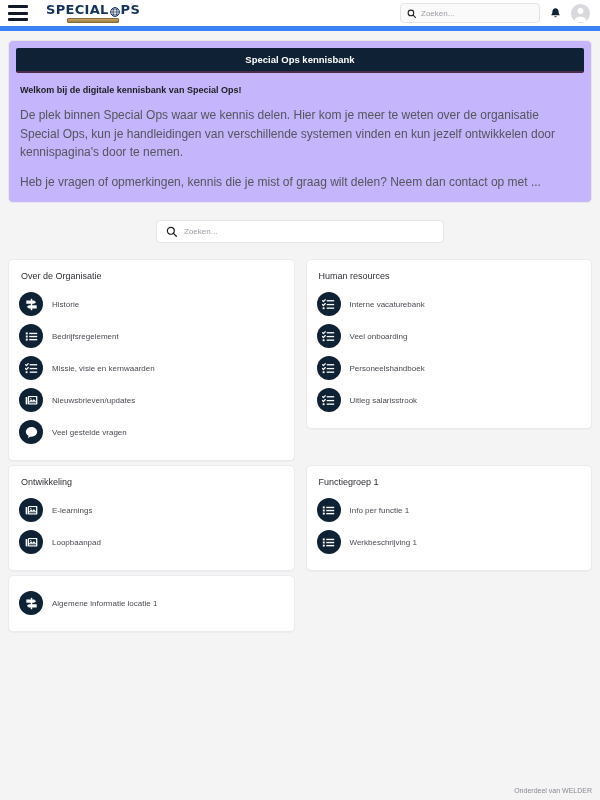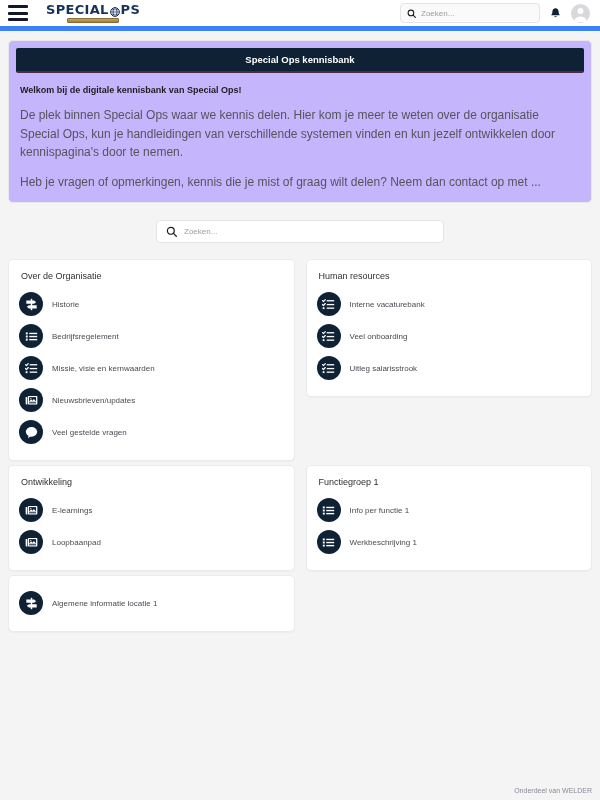--- a/index.html
+++ b/index.html
@@ -415,33 +415,46 @@
             <path d="M0.6 8l1.2 1.3 2.2-2.5" fill="none" stroke="#fff" stroke-width="1.5" stroke-linecap="round" stroke-linejoin="round"></path>
             <rect x="0.8" y="11.4" width="2.3" height="2.3" fill="#fff"></rect>
             <rect x="5.8" y="2.6" width="9.2" height="1.6" fill="#fff"></rect>
             <rect x="5.8" y="7.3" width="9.2" height="1.6" fill="#fff"></rect>
             <rect x="5.8" y="11.7" width="9.2" height="1.6" fill="#fff"></rect>
           </svg>
         </span>
         <span class="card-item-label">Veel onboarding</span>
       </div>
 
-
-
       <div class="card-item">
         <span class="ic">
           <svg width="13" height="13" viewBox="0 0 16 16">
             <path d="M0.6 3.2l1.2 1.3 2.2-2.5" fill="none" stroke="#fff" stroke-width="1.5" stroke-linecap="round" stroke-linejoin="round"></path>
             <path d="M0.6 8l1.2 1.3 2.2-2.5" fill="none" stroke="#fff" stroke-width="1.5" stroke-linecap="round" stroke-linejoin="round"></path>
             <rect x="0.8" y="11.4" width="2.3" height="2.3" fill="#fff"></rect>
             <rect x="5.8" y="2.6" width="9.2" height="1.6" fill="#fff"></rect>
             <rect x="5.8" y="7.3" width="9.2" height="1.6" fill="#fff"></rect>
             <rect x="5.8" y="11.7" width="9.2" height="1.6" fill="#fff"></rect>
           </svg>
         </span>
+        <span class="card-item-label">Personeelshandboek</span>
+      </div>
+
+
+      <div class="card-item">
+        <span class="ic">
+          <svg width="13" height="13" viewBox="0 0 16 16">
+            <path d="M0.6 3.2l1.2 1.3 2.2-2.5" fill="none" stroke="#fff" stroke-width="1.5" stroke-linecap="round" stroke-linejoin="round"></path>
+            <path d="M0.6 8l1.2 1.3 2.2-2.5" fill="none" stroke="#fff" stroke-width="1.5" stroke-linecap="round" stroke-linejoin="round"></path>
+            <rect x="0.8" y="11.4" width="2.3" height="2.3" fill="#fff"></rect>
+            <rect x="5.8" y="2.6" width="9.2" height="1.6" fill="#fff"></rect>
+            <rect x="5.8" y="7.3" width="9.2" height="1.6" fill="#fff"></rect>
+            <rect x="5.8" y="11.7" width="9.2" height="1.6" fill="#fff"></rect>
+          </svg>
+        </span>
         <span class="card-item-label">Uitleg salarisstrook</span>
       </div>
     </div>
 
     <div class="card">
       <div class="card-title">Ontwikkeling</div>
 
       <div class="card-item">
         <span class="ic">
           <svg width="13" height="13" viewBox="0 0 16 16">

